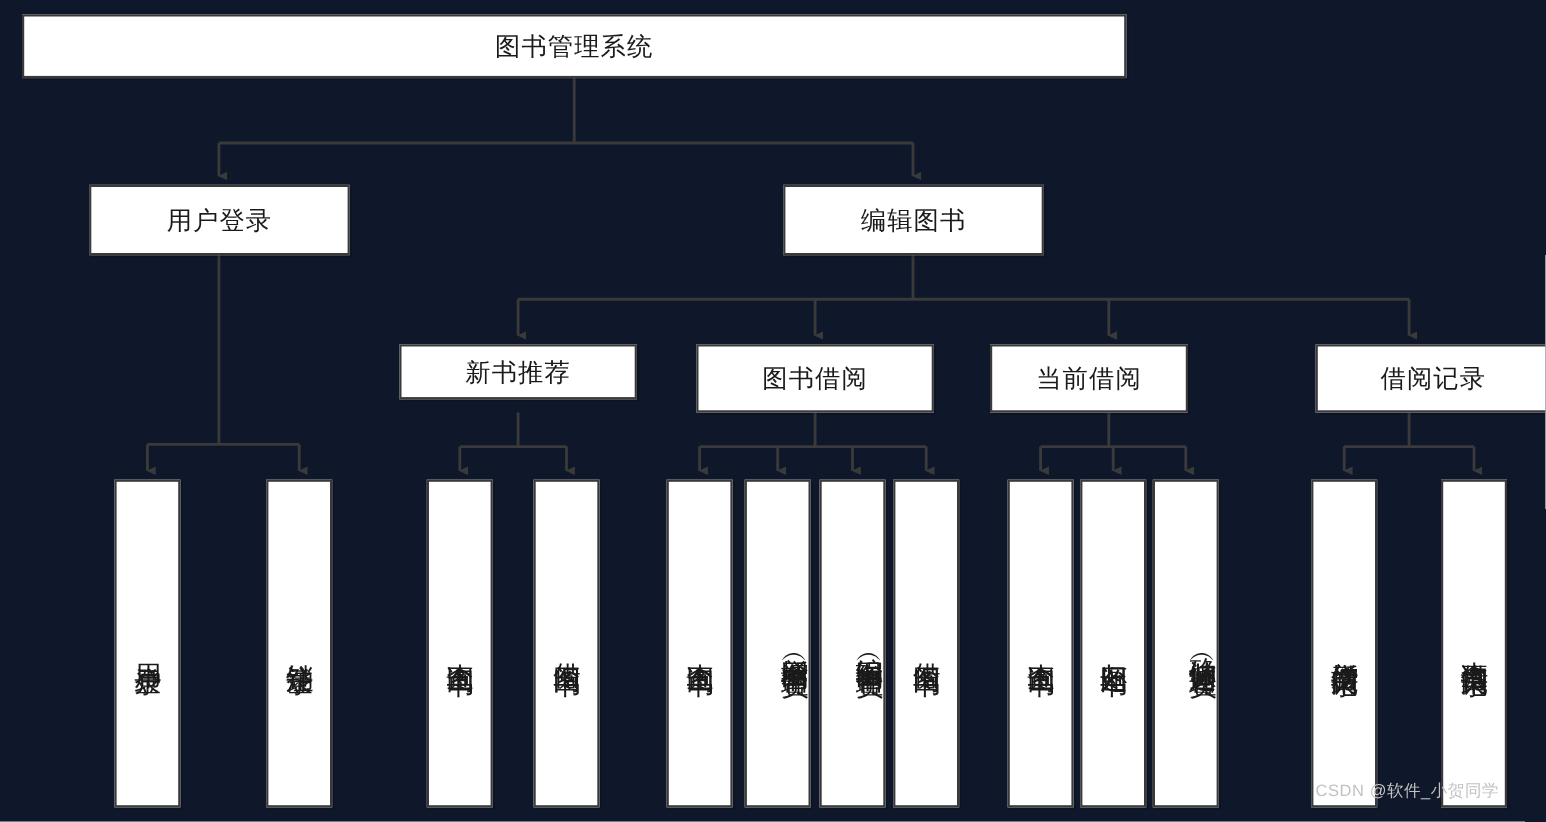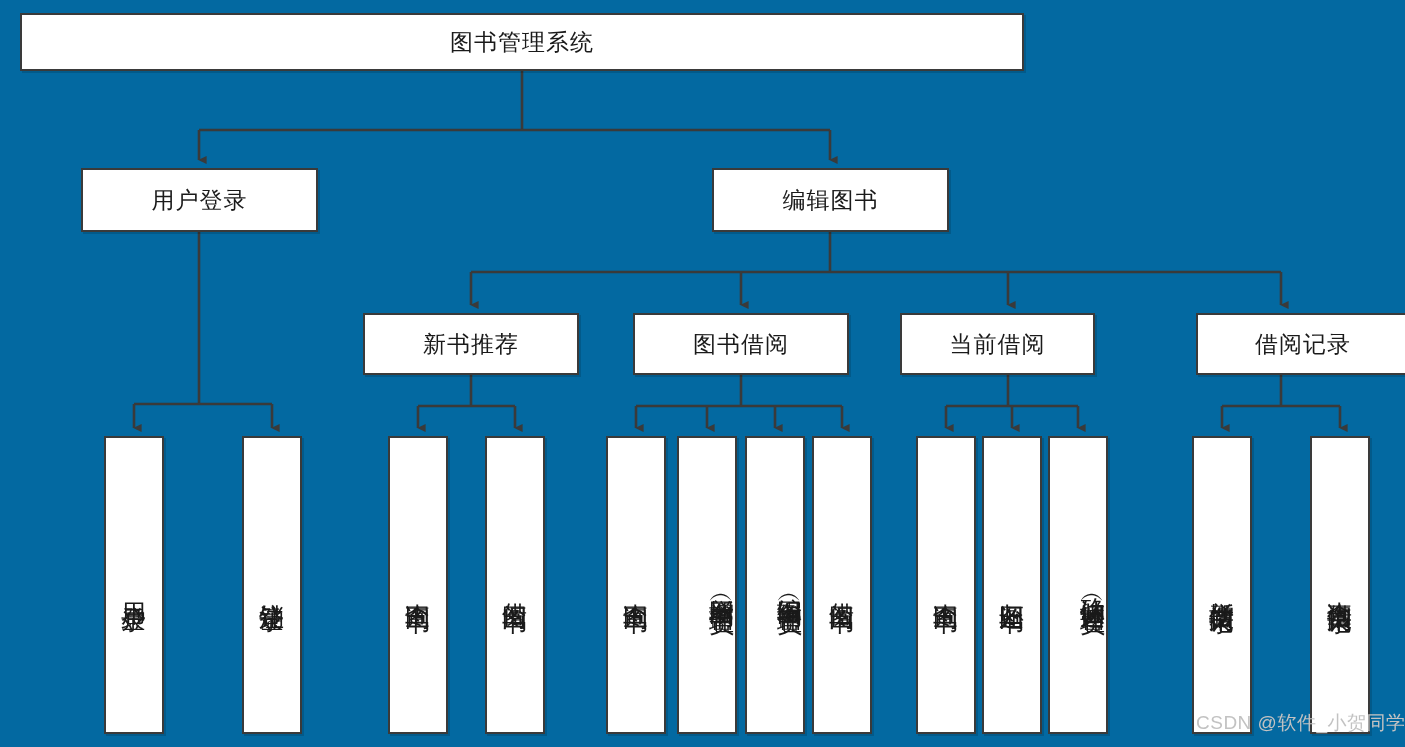--- a/index.html
+++ b/index.html
@@ -4,21 +4,21 @@
 <style>
   html, body {
     margin: 0;
     padding: 0;
     background: #ffffff;
   }
   #canvas {
     position: relative;
     width: 1405px;
     height: 747px;
-    background: #0369a1;
+    background: #0f172a;
     font-family: "Liberation Sans", "DejaVu Sans", sans-serif;
     overflow: hidden;
   }
   .node {
     position: absolute;
     box-sizing: border-box;
     border: 2.5px solid #3a3a3a;
     background: #ffffff;
     display: flex;
     align-items: center;
@@ -51,21 +51,21 @@
     left: 0;
     top: 0;
     width: 1405px;
     height: 747px;
     pointer-events: none;
   }
   .watermark {
     position: absolute;
     left: 1196px;
     top: 710px;
-    font-size: 19px;
+    font-size: 15px;
     color: #c2c2c2;
     letter-spacing: 0.5px;
     white-space: nowrap;
   }
 </style>
 </head>
 <body>
 
 <div id="canvas">
 
@@ -122,27 +122,27 @@
   <div id="nodes">
       <div class="node h" style="left: 20px; top: 13px; width: 1004px; height: 58px;">
         <span>图书管理系统</span>
       </div>
       <div class="node h" style="left: 81px; top: 168px; width: 237px; height: 64px;">
         <span>用户登录</span>
       </div>
       <div class="node h" style="left: 712px; top: 168px; width: 237px; height: 64px;">
         <span>编辑图书</span>
       </div>
-      <div class="node h" style="left: 363px; top: 313px; width: 216px; height: 62px;">
+      <div class="node h" style="left: 363px; top: 313px; width: 216px; height: 50px;">
         <span>新书推荐</span>
       </div>
       <div class="node h" style="left: 633px; top: 313px; width: 216px; height: 62px; align-items: center;">
         <span>图书借阅</span>
       </div>
-      <div class="node h" style="left: 900px; top: 313px; width: 195px; height: 62px;">
+      <div class="node h" style="left: 900px; top: 313px; width: 180px; height: 62px;">
         <span>当前借阅</span>
       </div>
       <div class="node h" style="left: 1196px; top: 313px; width: 214px; height: 62px;">
         <span>借阅记录</span>
       </div>
       <div class="node v mid" style="left: 104px; top: 436px; width: 60px; height: 298px;">
         <span>用户登录</span>
       </div>
       <div class="node v mid" style="left: 242px; top: 436px; width: 60px; height: 298px;">
         <span>注销登录</span>

